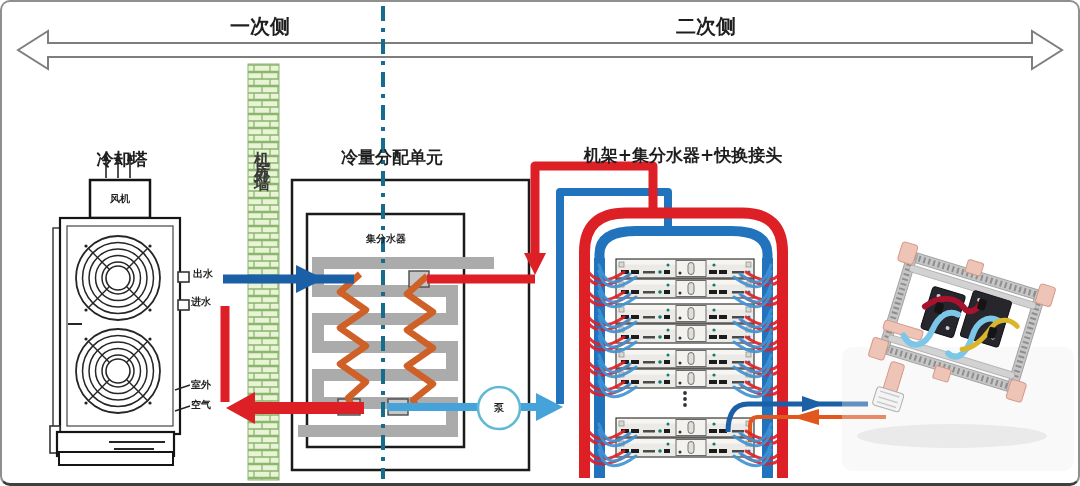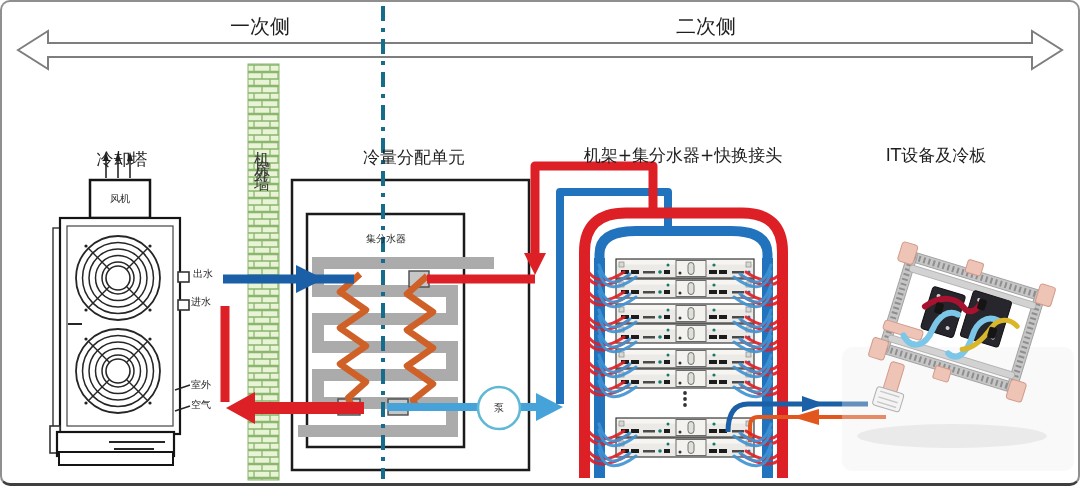--- a/index.html
+++ b/index.html
@@ -4,21 +4,21 @@
 <title>Diagram</title>
 <style>
   html,body{margin:0;padding:0;background:#fff;}
   #stage{
     position:relative;width:1080px;height:486px;box-sizing:border-box;
     background:#fff;border:2px solid #8f8f8f;border-bottom:3px solid #3f3f3f;
     border-radius:10px;overflow:hidden;
     font-family:"DejaVu Sans","Liberation Sans",sans-serif;
   }
   svg.layer{position:absolute;left:0;top:0;}
-  .lbl{position:absolute;color:#1e1e1e;font-weight:400;white-space:nowrap;line-height:1.25;}
+  .lbl{position:absolute;color:#1e1e1e;font-weight:700;white-space:nowrap;line-height:1.25;}
   .lbl.c{transform:translate(-50%,-50%);}
   .big{font-size:20px;}
   .sec{font-size:17px;margin-top:31px;}
   .sm{font-size:10px;}
   .xs{font-size:10px;}
   .vert{writing-mode:vertical-rl;text-orientation:upright;letter-spacing:8px;color:#3a3a3a;font-size:16px;}
   
   .pipe{fill:none;stroke-linejoin:round;}
   .p-red{stroke:var(--c-red);}
   .p-blue{stroke:var(--c-blue);}
@@ -259,23 +259,22 @@
       <rect x="-62" y="86" width="28" height="19" rx="3" fill="#f4f4f4" stroke="#b0b0b0"></rect>
       <path d="M-58,90 H-38 M-58,96 H-38 M-58,101 H-38" stroke="#c9c9c9" stroke-width="1.5"></path>
     </g>
   </g>
 </svg>
 
 <div class="lbl big c" style="left:258px;top:24px">一次侧</div>
 <div class="lbl big c" style="left:704px;top:24px">二次侧</div>
 
 <div class="lbl sec c" style="left:120px;top:127px">冷却塔</div>
-<div class="lbl sec c" style="left:412px;top:125px">冷量分配单元</div>
+<div class="lbl sec c" style="left:390px;top:125px">冷量分配单元</div>
 <div class="lbl sec c" style="left:681px;top:123px">机架+集分水器+快换接头</div>
-<div class="lbl sec c" style="left:934px;top:123px">IT设备及冷板</div>
 
 <div class="lbl vert" style="left:250px;top:136px">机房外墙</div>
 
 <div class="lbl sm c" style="left:118px;top:197px">风机</div>
 <div class="lbl sm" style="left:191px;top:266px">出水</div>
 <div class="lbl sm" style="left:189px;top:294px">进水</div>
 <div class="lbl xs" style="left:189px;top:377px">室外</div>
 <div class="lbl xs" style="left:189px;top:397px">空气</div>
 
 <div class="lbl sm c" style="left:384px;top:237px">集分水器</div>

